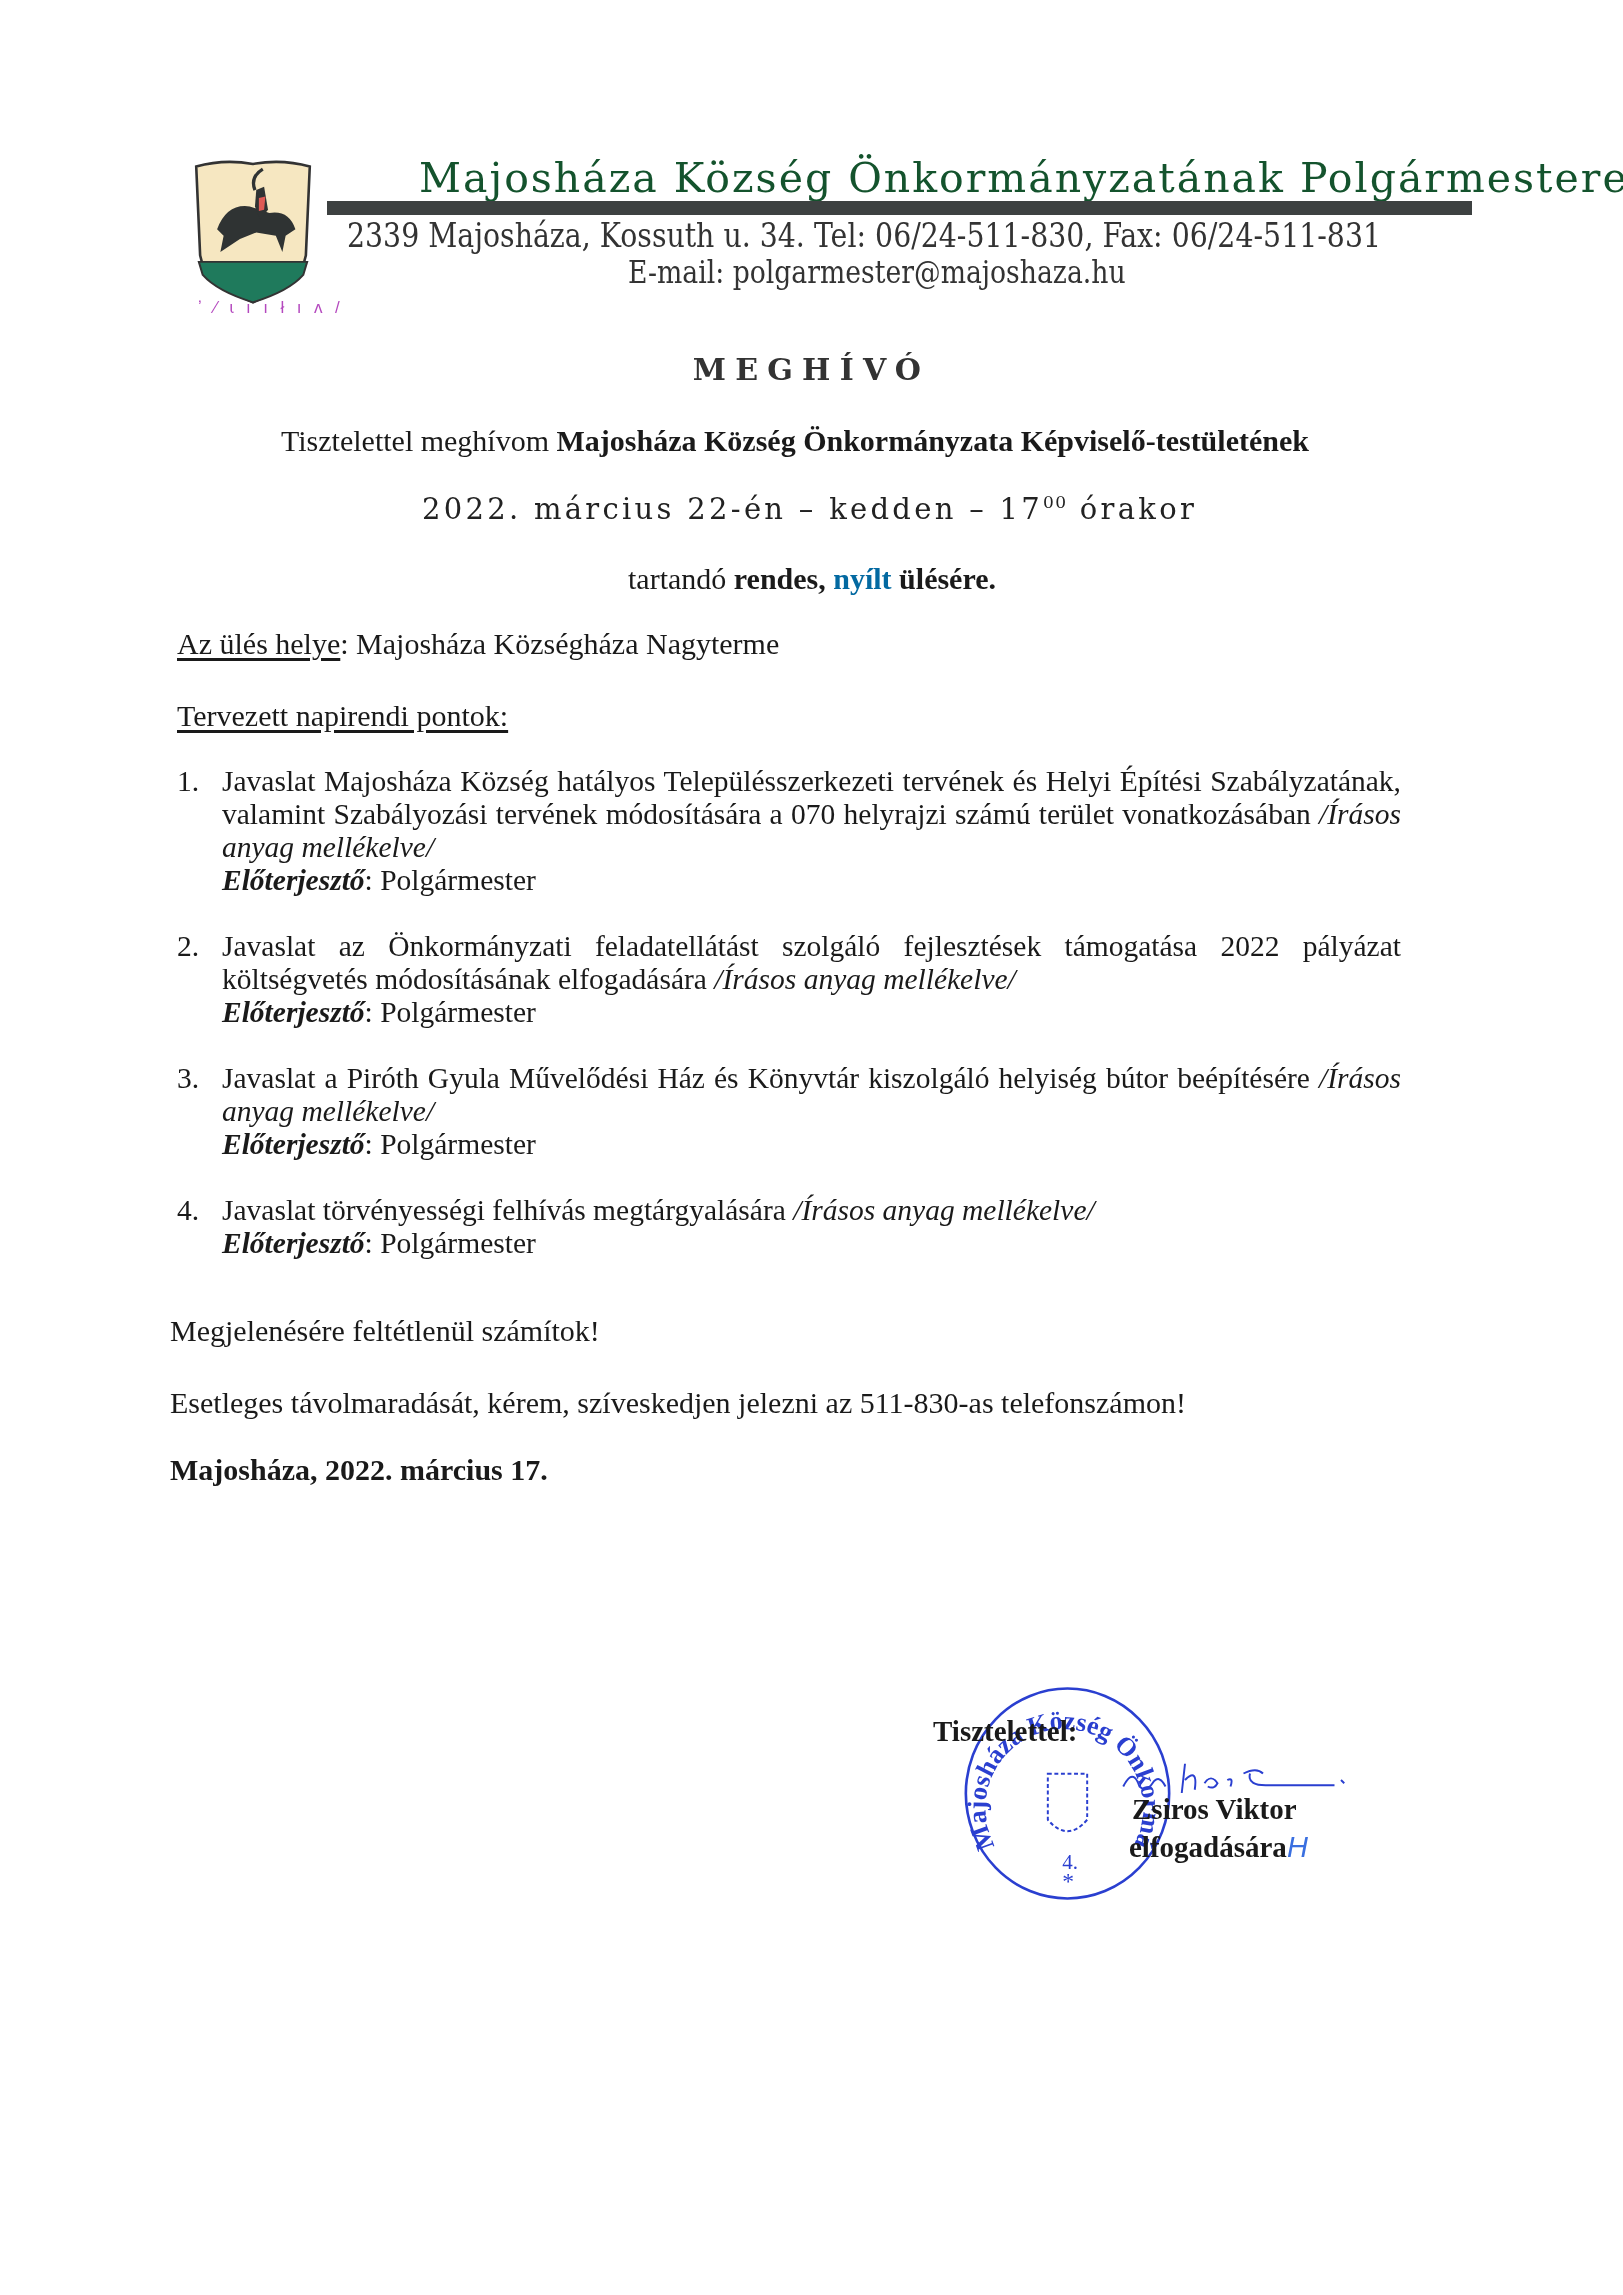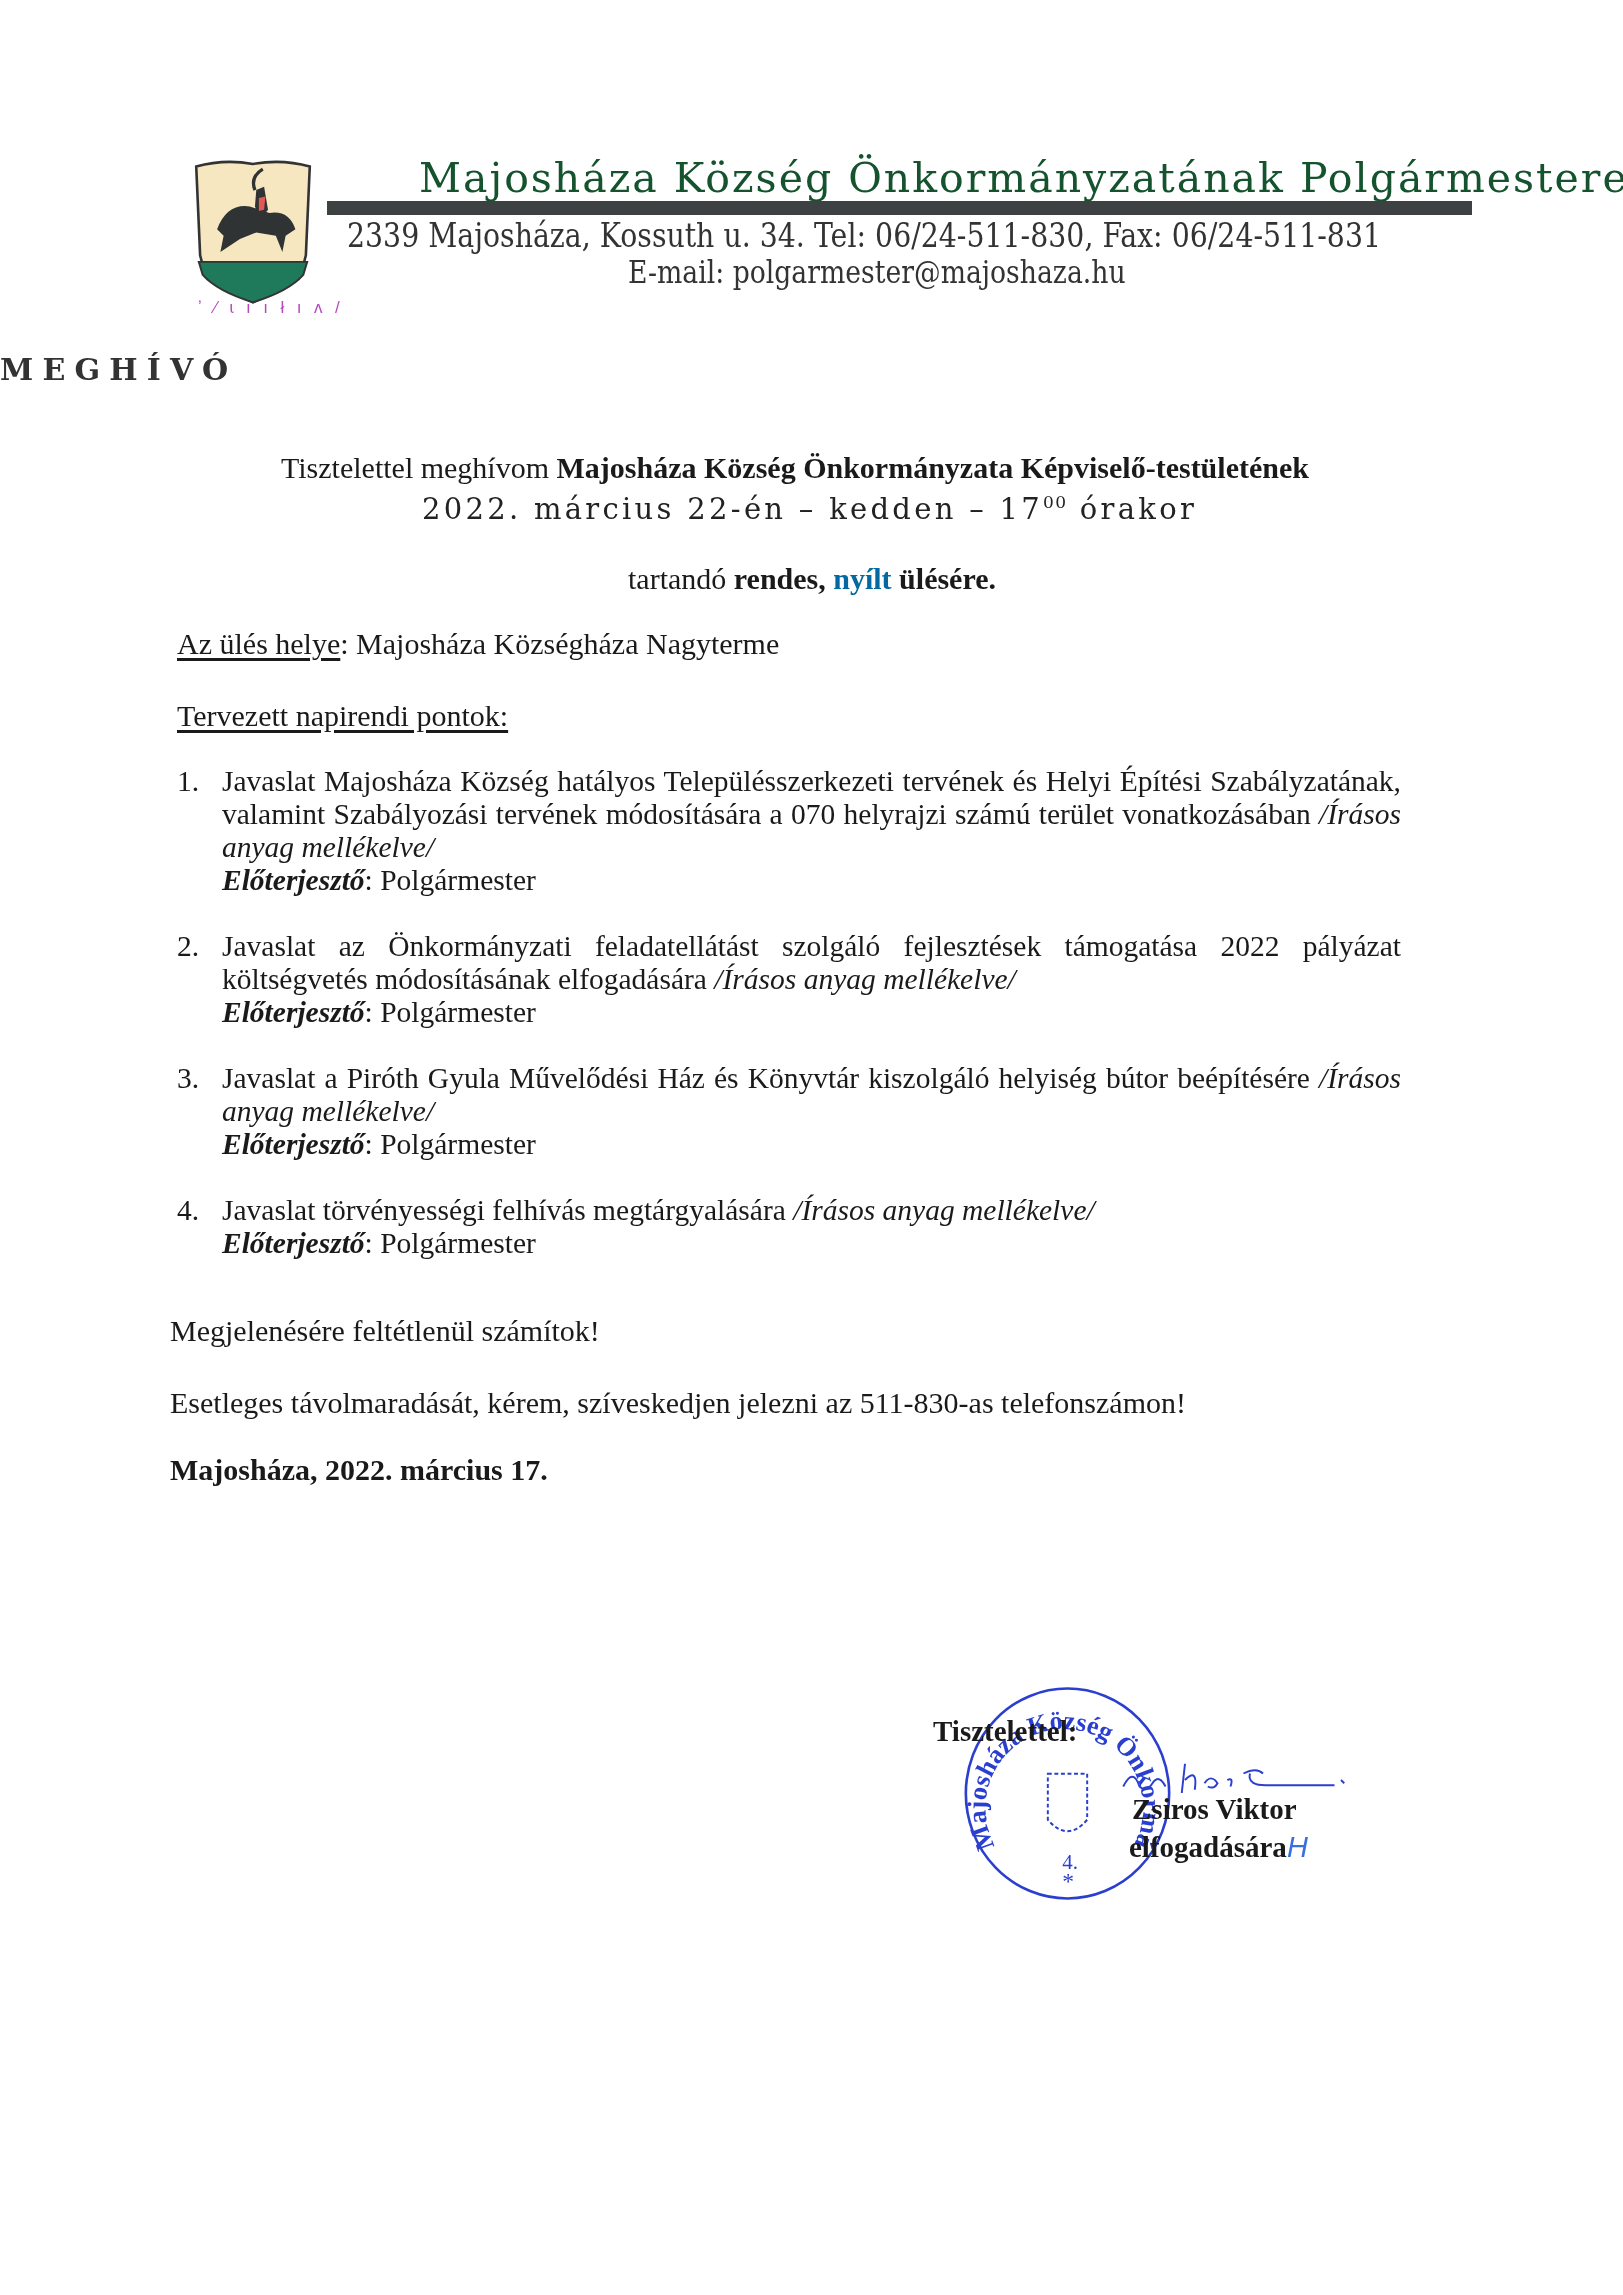--- a/index.html
+++ b/index.html
@@ -6,22 +6,22 @@
   body { width:1623px; height:2295px; position:relative; overflow:hidden; color:#1a1a1a;
          font-family:"Liberation Serif", serif; }
   .abs { position:absolute; }
   .crest { left:191px; top:157px; width:124px; height:151px; }
   .crest-text { left:198px; top:298px; font-size:17px; color:#a21caf; letter-spacing:3.9px; font-family:Liberation Sans, sans-serif; opacity:.8;}
   .org-title { left:419px; top:154px; font-size:41px; font-weight:normal; letter-spacing:2px;
                font-family:"DejaVu Serif", serif; color:#14532d; white-space:nowrap; }
   .rule { left:327px; top:201px; width:1145px; height:14.4px; background:#3d4141; }
   .addr { left:347px; top:216px; font-size:33px; color:#333; white-space:nowrap; font-family:"DejaVu Serif", serif; transform:scaleX(.86); transform-origin:left; }
   .email { left:628px; top:254px; font-size:31px; color:#333; white-space:nowrap; font-family:"DejaVu Serif", serif; transform:scaleX(.86); transform-origin:left;}
-  .meghivo { left:0; width:1623px; text-align:left; top:352px; font-size:30px; font-weight:bold; letter-spacing:9.2px; font-family:"DejaVu Serif", serif; color:#333; }
-  .intro { left:281px; top:424px; font-size:30px; white-space:nowrap;margin-top:27px; }
+  .meghivo { left:0; width:1623px; text-align:center; top:352px; font-size:30px; font-weight:bold; letter-spacing:9.2px; font-family:"DejaVu Serif", serif; color:#333; }
+  .intro { left:281px; top:424px; font-size:30px; white-space:nowrap; }
   .datetime { left:0; width:1571px; text-align:center; top:492px; font-size:29px; font-weight:normal; letter-spacing:3.3px; font-family:"DejaVu Serif", serif; color:#222;margin-left:24px;}
   .datetime sup { font-size:17px; letter-spacing:1.3px; }
   .tartando { left:628px; top:562px; font-size:30px; white-space:nowrap; }
   .helye { left:177px; top:627px; font-size:30px; white-space:nowrap; }
   .u { text-decoration:underline; text-decoration-thickness:2.6px; text-underline-offset:3.9px; font-weight:normal; }
   .tervezett { left:177px; top:699px; font-size:30px; white-space:nowrap; }
   .agenda { left:177px; top:765px; width:1224px; font-size:29.5px; line-height:33px; }
   .agenda .item { position:relative; padding-left:45px; margin-bottom:33px; }
   .agenda .num { position:absolute; left:0; top:0; }
   .agenda .body { text-align:justify; }

